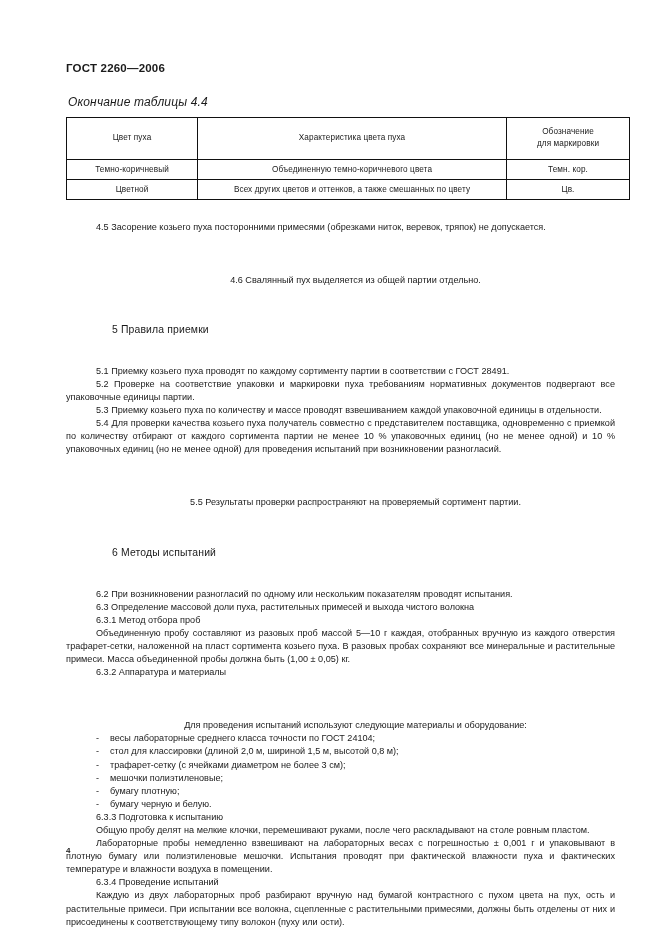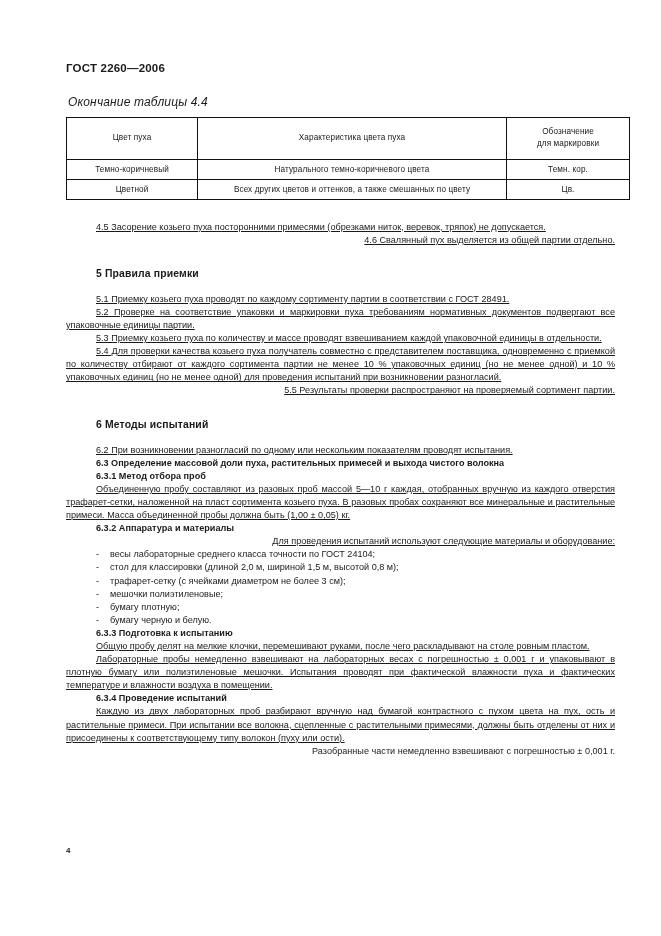--- a/index.html
+++ b/index.html
@@ -74,33 +74,33 @@
   .col-b { width: 300px; }
   .col-c { width: 114px; }
   p.body {
     margin: 0;
     font-size: 9.1px;
     line-height: 13.1px;
     text-align: justify;
     text-justify: inter-word;
     letter-spacing: 0.01px;
   }
-  p.body.ind { text-indent: 30px; text-decoration: underline; }
-  p.nojust { text-align: right; }
+  p.body.ind { text-indent: 30px; }
+  p.nojust { text-align: center; margin-top: 40px; }
 
   h2.section {
     font-size: 10.4px;
-    font-weight: bold;
-    margin: 0;
+    font-weight: normal;
+    margin: 16px;
     letter-spacing: 0.15px;
     padding-left: 30px;
   }
   h3.subsection {
     font-size: 9.1px;
-    font-weight: bold;
+    font-weight: normal;
     margin: 0;
     line-height: 13.1px;
     padding-left: 30px;
     letter-spacing: 0.01px;
   }
   h3.subsection.wide {
     padding-left: 30px;
     letter-spacing: -0.02px;
   }
   ul.dashlist {
@@ -149,21 +149,21 @@
           <td class="col-b">Характеристика цвета пуха</td>
           <td class="col-c">
             <span>Обозначение</span><br>
             <span>для маркировки</span>
           </td>
         </tr>
       </thead>
       <tbody>
         <tr>
           <td class="col-a">Темно-коричневый</td>
-          <td class="col-b">Натурального темно-коричневого цвета</td>
+          <td class="col-b">Объединенную темно-коричневого цвета</td>
           <td class="col-c">Темн. кор.</td>
         </tr>
         <tr>
           <td class="col-a">Цветной</td>
           <td class="col-b">Всех других цветов и оттенков, а также смешанных по цвету</td>
           <td class="col-c">Цв.</td>
         </tr>
       </tbody>
     </table>
 

